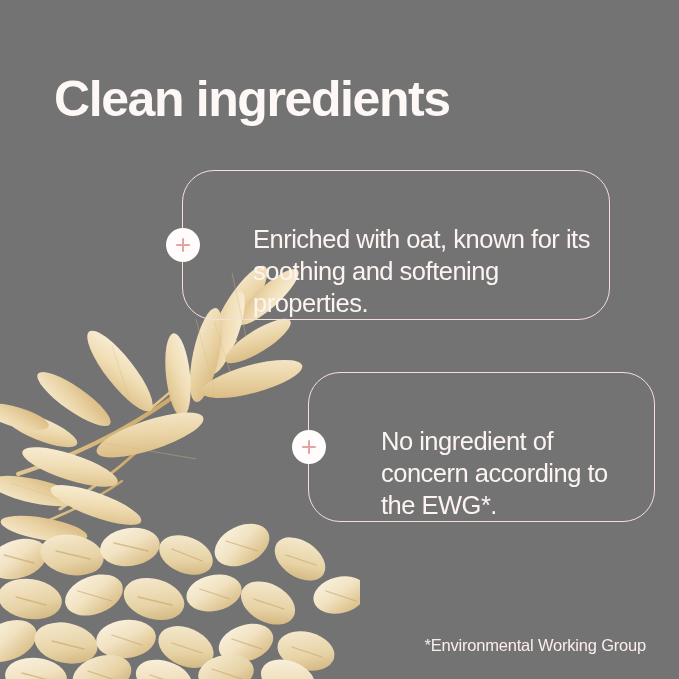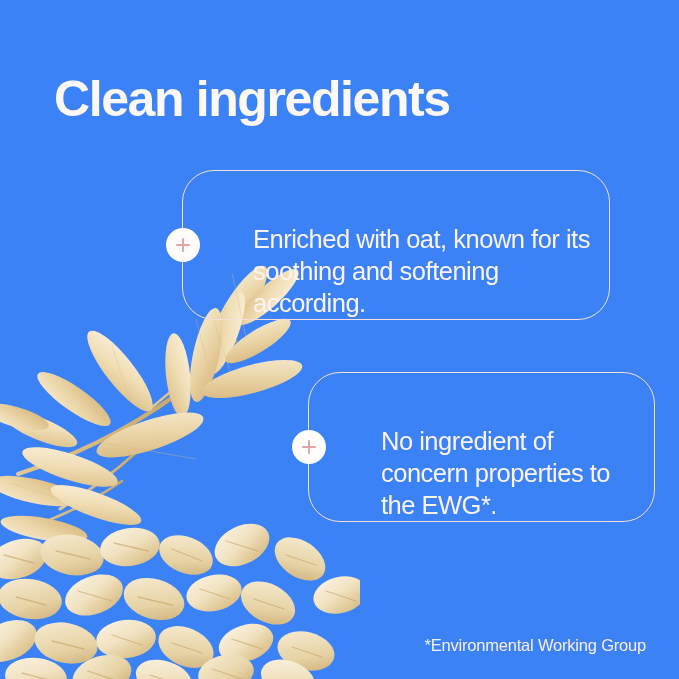--- a/index.html
+++ b/index.html
@@ -9,21 +9,21 @@
   }
   body {
     font-family: "Liberation Sans", sans-serif;
   }
 
   #stage {
     position: relative;
     width: 679px;
     height: 679px;
     overflow: hidden;
-    background: #3b82f6;
+    background: #737373;
   }
 
   
   #oat-image {
     position: absolute;
     left: 0;
     bottom: 0;
     width: 360px;
     height: 420px;
     pointer-events: none;
@@ -249,25 +249,25 @@
       </g>
     </g>
   </svg>
 
   <h1 id="page-title">Clean ingredients</h1>
 
   <div class="claim-card" id="claim-card-0">
     <span class="plus-badge">
       <span class="plus-icon"></span>
     </span>
-    <p class="claim-text">Enriched with oat, known for its soothing and softening according.</p>
+    <p class="claim-text">Enriched with oat, known for its soothing and softening properties.</p>
   </div>
 
   <div class="claim-card" id="claim-card-1">
     <span class="plus-badge">
       <span class="plus-icon"></span>
     </span>
-    <p class="claim-text">No ingredient of concern properties to the EWG*.</p>
+    <p class="claim-text">No ingredient of concern according to the EWG*.</p>
   </div>
 
   <div id="footnote">*Environmental Working Group</div>
 
 </div>
 
 </body></html>

